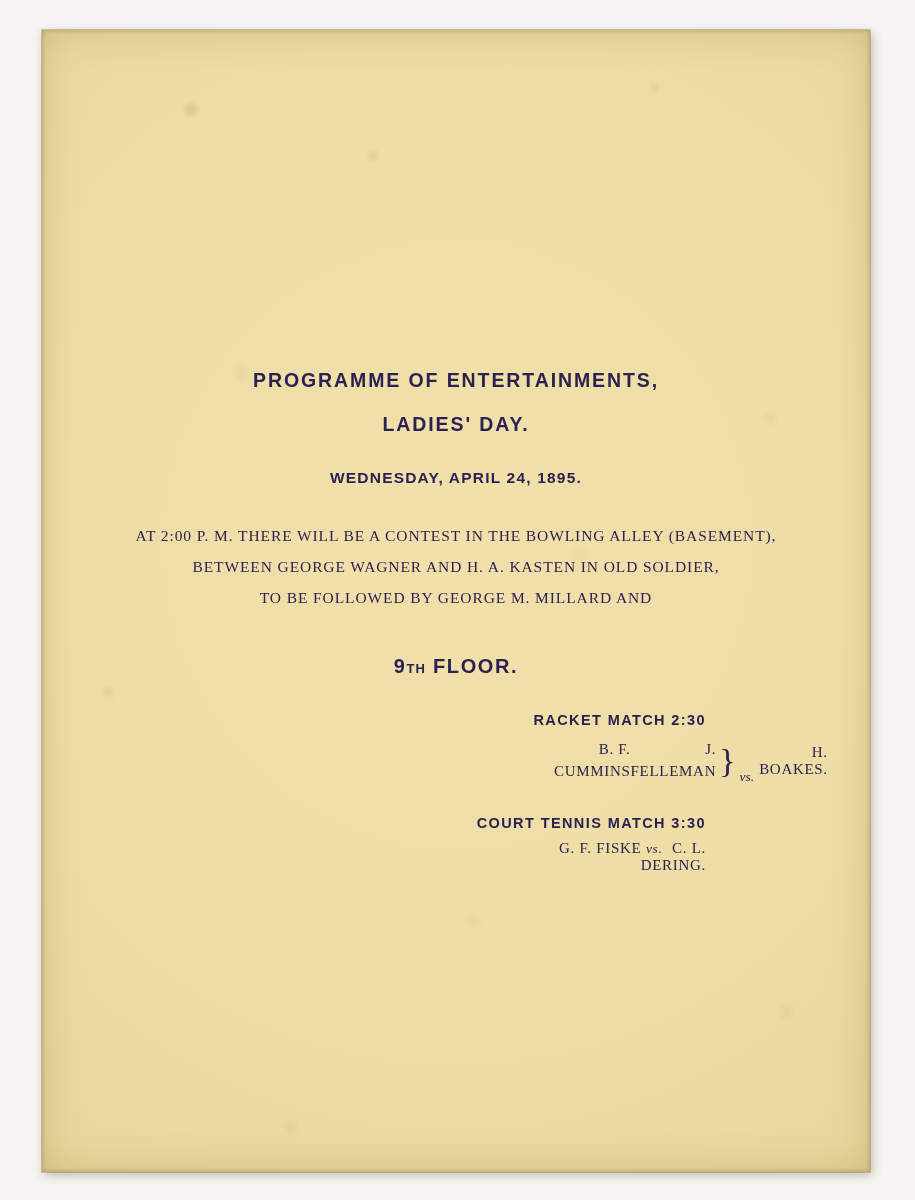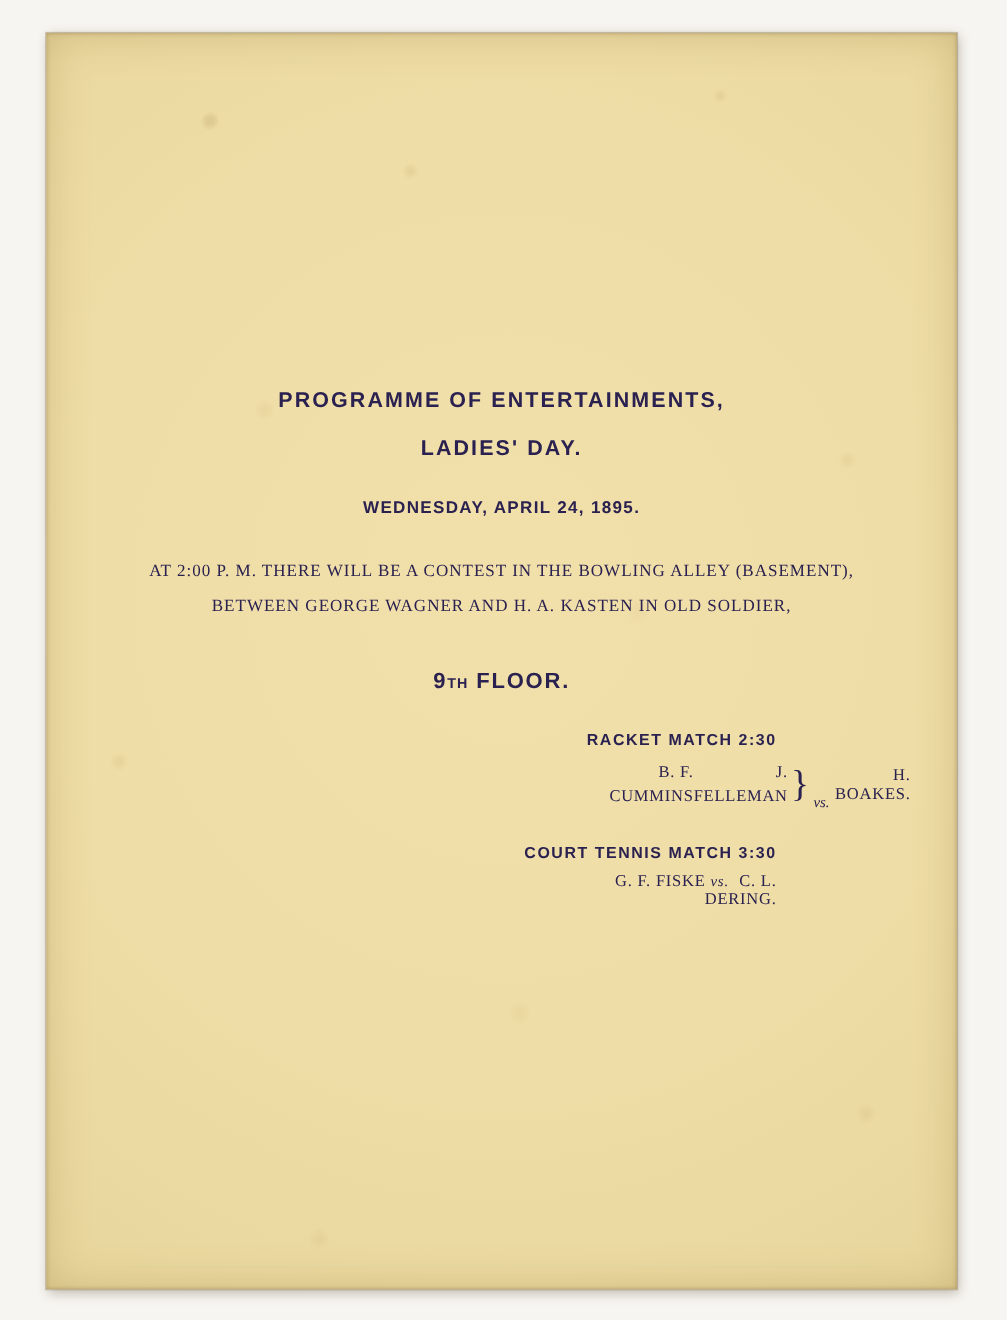--- a/index.html
+++ b/index.html
@@ -66,21 +66,21 @@
     inset: 0;
     pointer-events: none;
     box-shadow:
       inset 0 0 38px rgba(150, 120, 60, 0.30),
       inset 0 0 4px rgba(110, 85, 40, 0.45);
   }
 
   .content {
     position: absolute;
     left: 0;
-    top: 0;
+    top: 16px;
     width: 828px;
     color: #2b2352;
     text-align: center;
     z-index: 3;
   }
 
   
   .title-main {
     margin: 0;
     padding-top: 325px;
@@ -204,20 +204,21 @@
     <div class="content">
 
       <h1 class="title-main">PROGRAMME OF ENTERTAINMENTS,</h1>
       <h2 class="title-sub">LADIES' DAY.</h2>
 
       <p class="date-line">WEDNESDAY, APRIL 24, 1895.</p>
 
       <div class="body-block">
         <div class="body-line">AT 2:00 P. M. THERE WILL BE A CONTEST IN THE BOWLING ALLEY (BASEMENT),</div>
         <div class="body-line">BETWEEN GEORGE WAGNER AND H. A. KASTEN IN OLD SOLDIER,</div>
+        <div class="body-line">TO BE FOLLOWED BY GEORGE M. MILLARD AND</div>
       </div>
 
       <p class="floor-heading">
         <span>9</span><span class="ord">TH</span>
         <span>FLOOR.</span>
       </p>
 
       <div class="matches">
 
         <p class="match-heading">RACKET MATCH 2:30</p>

